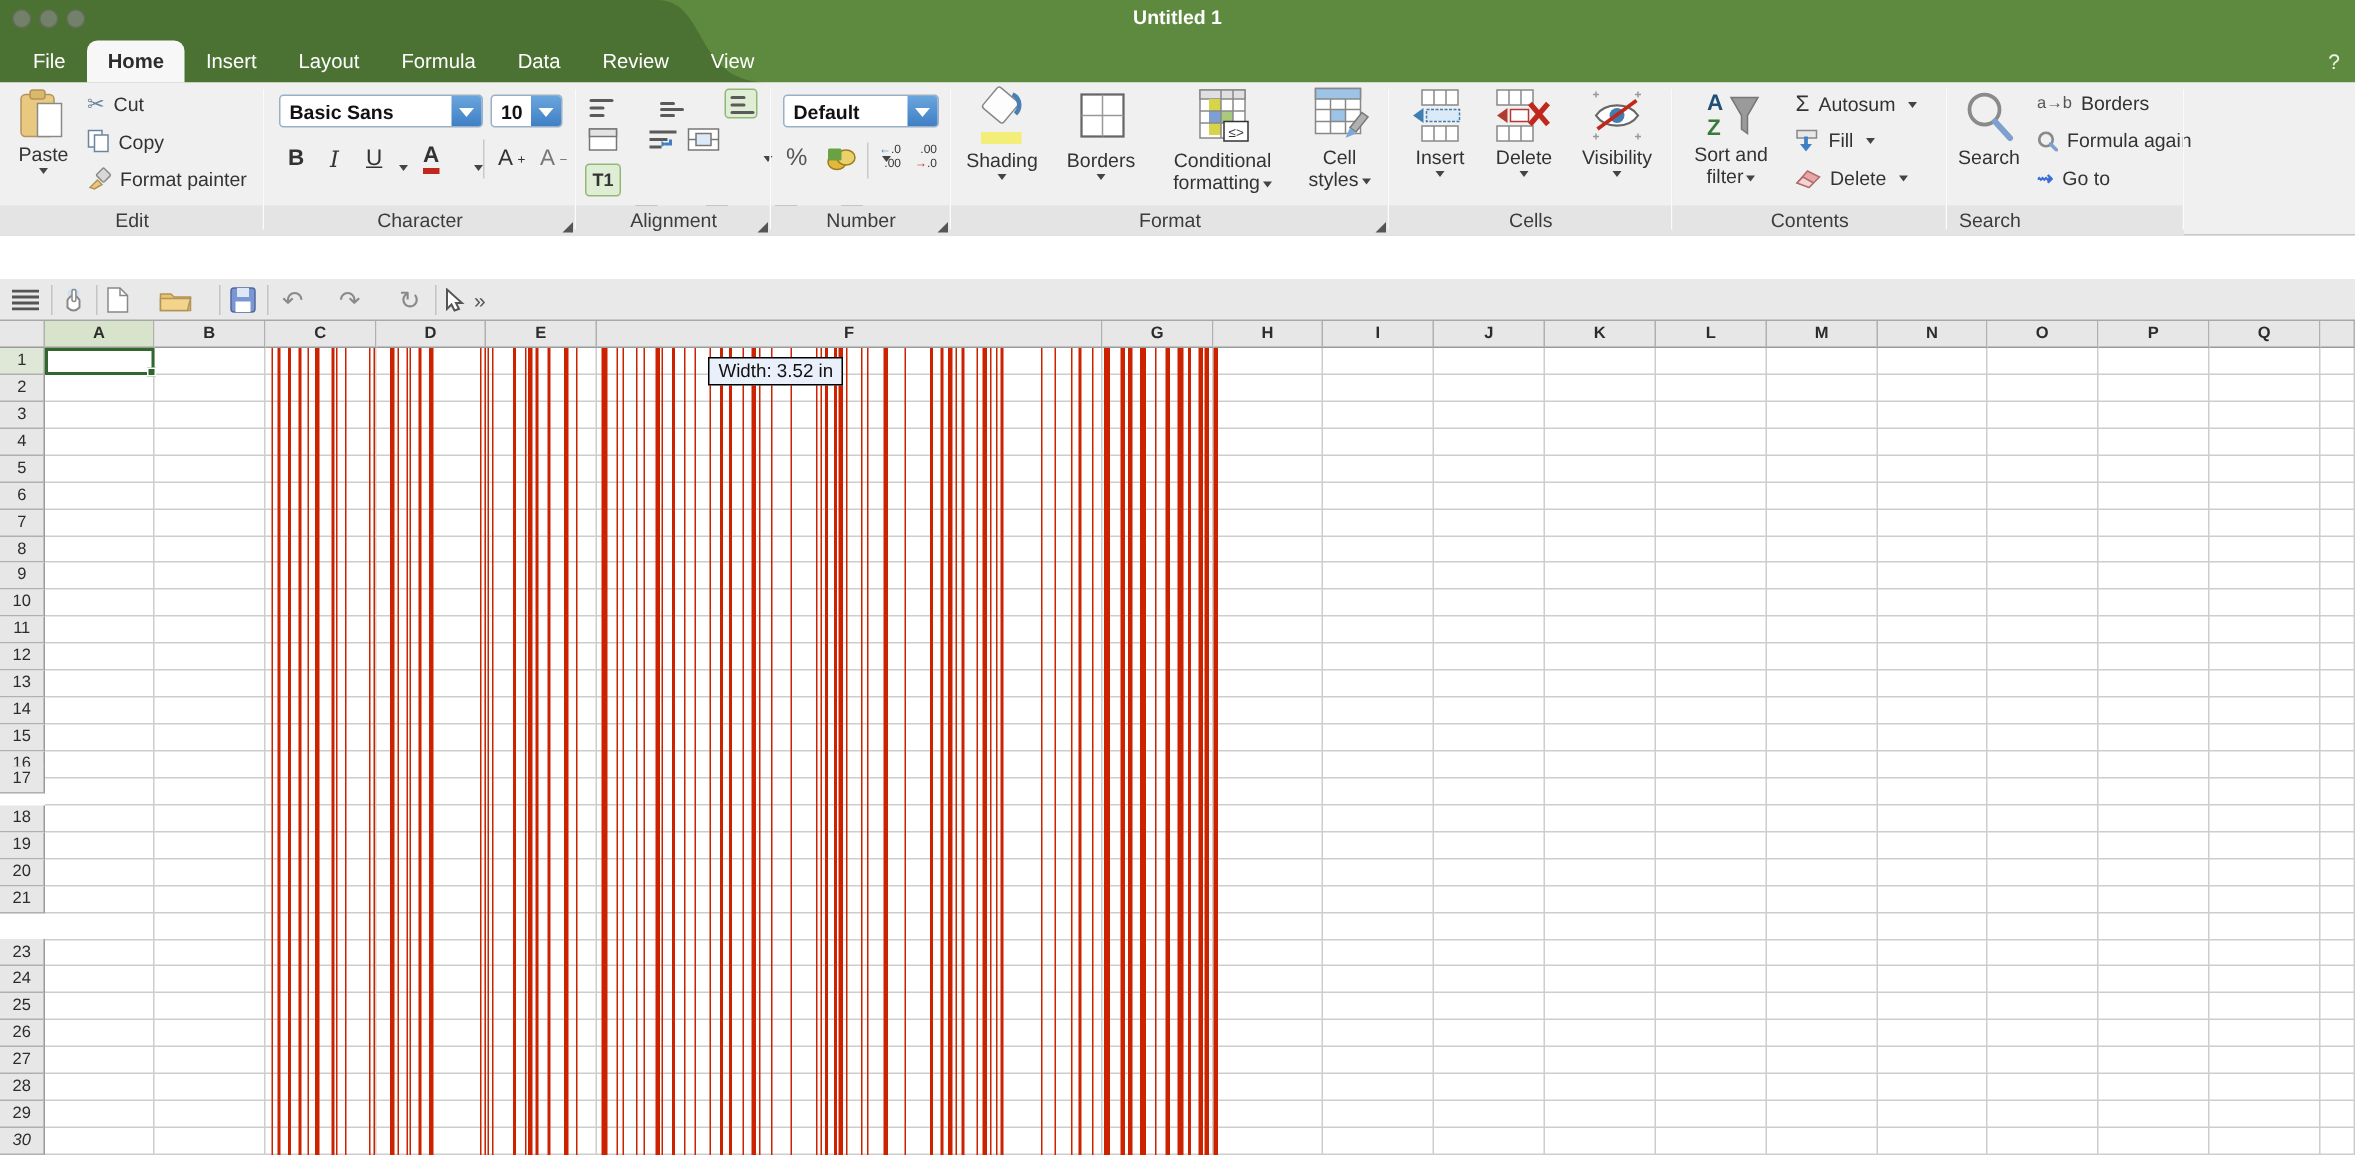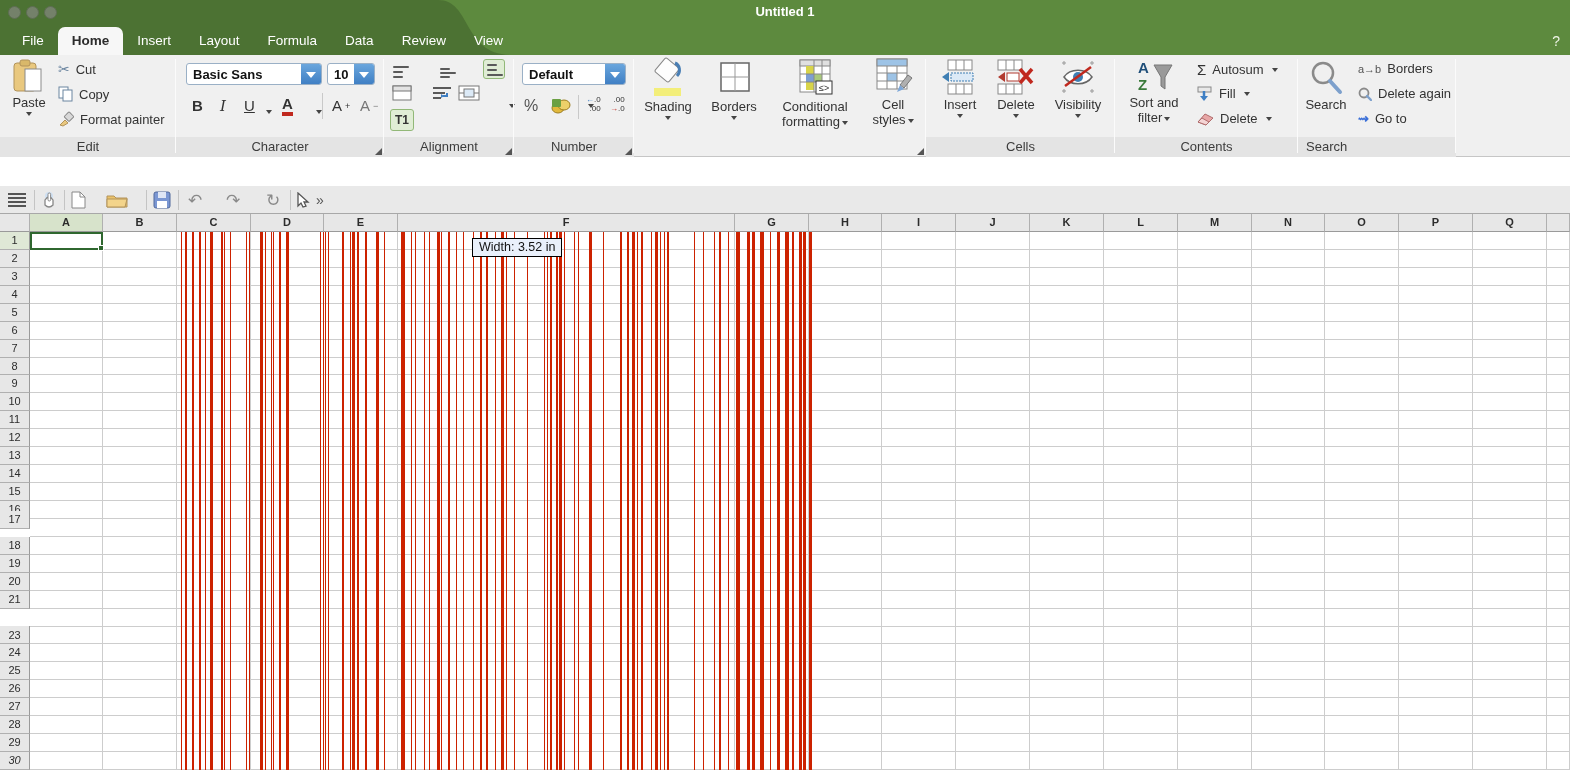--- a/index.html
+++ b/index.html
@@ -329,20 +329,21 @@
           <rect x="15" y="18" width="10" height="8" fill="#9dc3e6"></rect>
           <line x1="5" y1="18" x2="35" y2="18" stroke="#888"></line>
             <line x1="5" y1="26" x2="35" y2="26" stroke="#888"></line>
           <line x1="15" y1="11" x2="15" y2="34" stroke="#888"></line>
             <line x1="25" y1="11" x2="25" y2="34" stroke="#888"></line>
           <polygon points="28,30 36,20 40,23 32,33" fill="#b0b0b0" stroke="#777"></polygon>
           <path d="M28,30 l-3,7 l7,-3 z" fill="#7da7d9"></path>
         </svg>
         <div class="lbl"><span>Cell styles</span><span class="dd"></span></div>
       </div>
+      <div class="glabel">Format</div>
       <div class="launcher"></div>
       <div class="gsep" style="left:291px"></div>
     </div>
 
     <div class="group" style="left:926px;width:189px">
       <div class="bigbtn" style="left:8px;top:2px;width:52px">
         <svg width="40" height="40" style="margin:0 auto">
           <rect x="8" y="3" width="24" height="10" fill="#fff" stroke="#888"></rect>
             <line x1="16" y1="3" x2="16" y2="13" stroke="#888"></line>
             <line x1="24" y1="3" x2="24" y2="13" stroke="#888"></line>
@@ -429,21 +430,21 @@
       </div>
       <div class="rowbtn" style="left:60px;top:6px">
         <span style="font-size:11px;color:#555">a→b</span>
         <span>Borders</span>
       </div>
       <div class="rowbtn" style="left:60px;top:31px">
         <svg width="14" height="14">
           <circle cx="6" cy="6" r="4.5" fill="none" stroke="#8a8a8a" stroke-width="1.8"></circle>
           <line x1="9" y1="9" x2="13" y2="13" stroke="#7da0cc" stroke-width="2.4" stroke-linecap="round"></line>
         </svg>
-        <span class="nowrap">Delete again</span>
+        <span class="nowrap">Formula again</span>
       </div>
       <div class="rowbtn" style="left:60px;top:56px">
         <span style="color:#3a6fd8;font-size:13px;font-weight:bold">⇝</span>
         <span>Go to</span>
       </div>
       <div class="glabel" style="text-align:left;padding-left:8px">Search</div>
       <div class="gsep" style="left:157px"></div>
     </div>
 
   </div>

